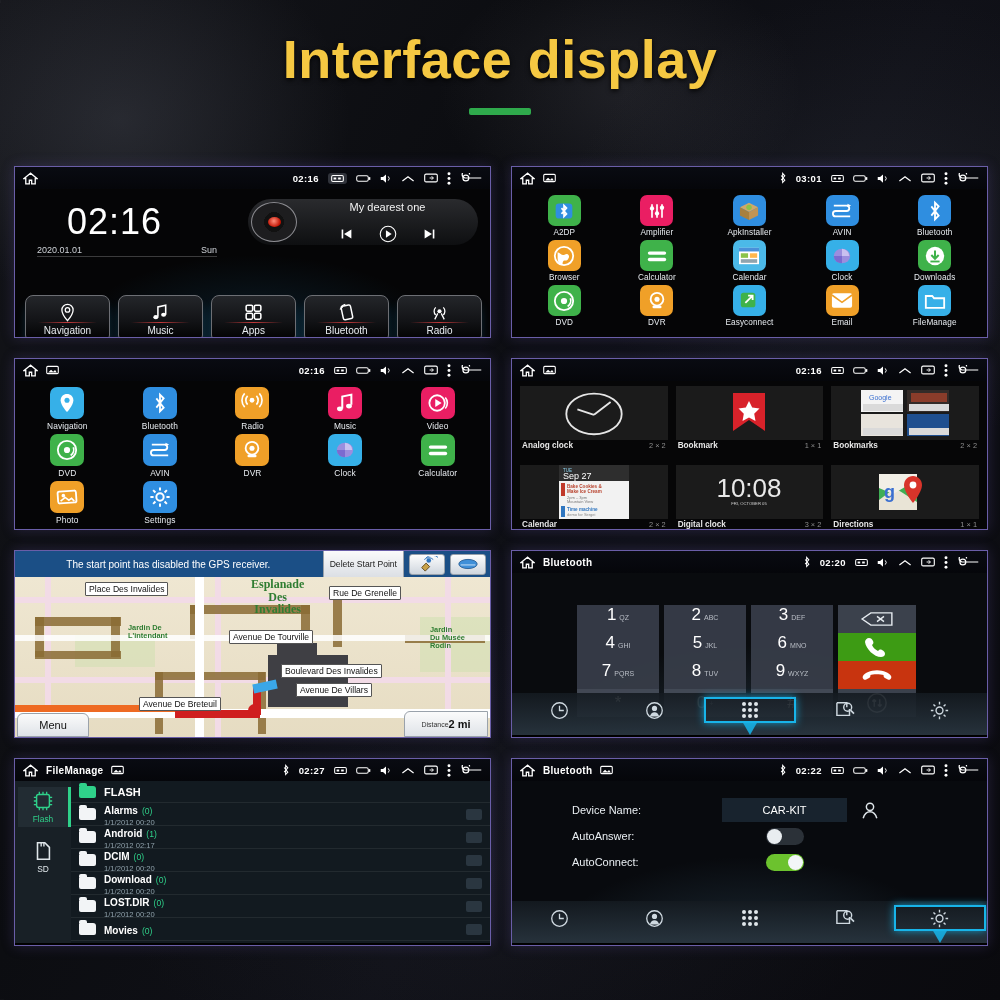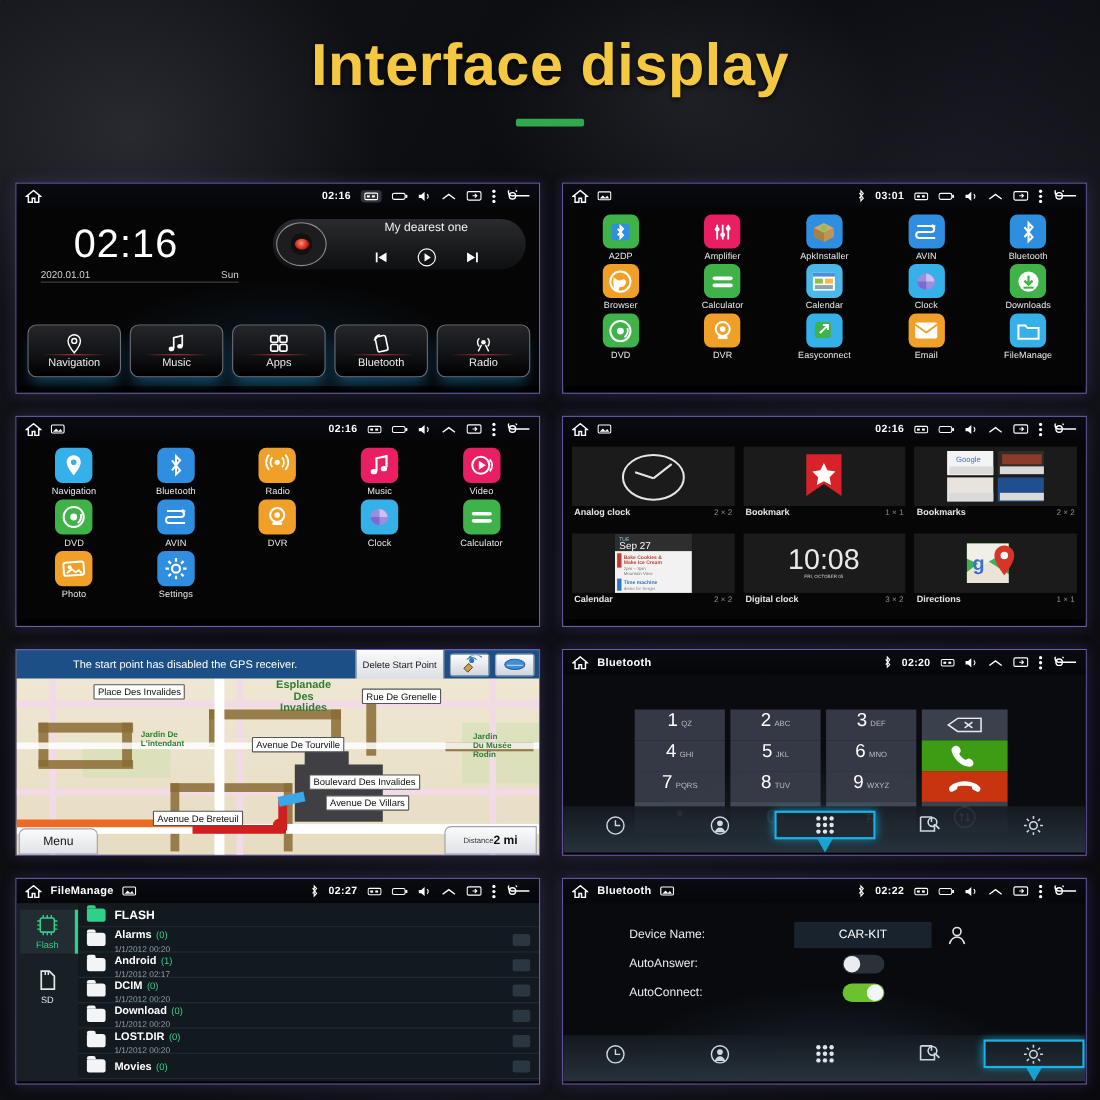--- a/index.html
+++ b/index.html
@@ -32,21 +32,21 @@
   .title {
     font-size: 54px; font-weight: bold; color: #f5c842;
     letter-spacing: .5px; text-shadow: 0 2px 5px rgba(0,0,0,.85);
     font-family: "Liberation Sans", sans-serif;
   }
   .title-rule { width: 62px; height: 7px; background: #2faa4c; margin: 18px auto 0; border-radius: 2px; }
 
   
   .grid { position: absolute; top: 166px; left: 14px; width: 974px; display: flex; flex-wrap: wrap; gap: 20px 20px; z-index: 4;}
   .panel {
-    width: 477px; height: 192px; border: 1px solid #6a5ea8;
+    width: 477px; height: 172px; border: 1px solid #6a5ea8;
     background: #000; position: relative; overflow: hidden;
     box-shadow: 0 0 12px rgba(110,90,190,.25);
   }
   .panel.tall { height: 188px; }
 
   
   .statusbar {
     height: 22px; background: linear-gradient(#090b12,#05060a);
     display: flex; align-items: center; padding: 0 8px; gap: 8px;
     position: relative; z-index: 3;
@@ -950,21 +950,21 @@
         <div class="road" style="left:180px;top:0;width:9px;height:162px"></div>
         <div class="road" style="left:0;top:58px;width:477px;height:6px;opacity:.85"></div>
 
         <div style="position:absolute;left:0;top:128px;width:165px;height:7px;background:#ee6a22;"></div>
         <div style="position:absolute;left:160px;top:133px;width:85px;height:8px;background:#cf1f1f;"></div>
         <div style="position:absolute;left:238px;top:110px;width:8px;height:28px;background:#cf1f1f;"></div>
         <div style="position:absolute;left:238px;top:105px;width:24px;height:9px;background:#3aa7e8;transform:rotate(-12deg);"></div>
         <div style="position:absolute;left:233px;top:127px;width:13px;height:13px;border-radius:50%;background:#cf1f1f;"></div>
 
         <div class="maplabel" style="left:70px;top:5px;">Place Des Invalides</div>
-        <div class="maplabel green-t" style="left:233px;top:0px;text-align:center;line-height:1.05;font-size:10px;">Esplanade<br>Des<br>Invalides</div>
+        <div class="maplabel green-t" style="left:233px;top:0px;text-align:center;line-height:1.05;font-size:12px;font-family:Liberation Serif, serif;">Esplanade<br>Des<br>Invalides</div>
         <div class="maplabel" style="left:314px;top:9px;">Rue De Grenelle</div>
         <div class="maplabel green-t" style="left:110px;top:46px;line-height:1.05;font-size:7.4px;">Jardin De<br>L'intendant</div>
         <div class="maplabel green-t" style="left:412px;top:48px;line-height:1.05;font-size:7.4px;">Jardin<br>Du Musée<br>Rodin</div>
         <div class="maplabel" style="left:214px;top:53px;">Avenue De Tourville</div>
         <div class="maplabel" style="left:266px;top:87px;">Boulevard Des Invalides</div>
         <div class="maplabel" style="left:281px;top:106px;">Avenue De Villars</div>
         <div class="maplabel" style="left:124px;top:120px;">Avenue De Breteuil</div>
 
         <div class="menu-btn">Menu</div>
         <div class="dist-box">

